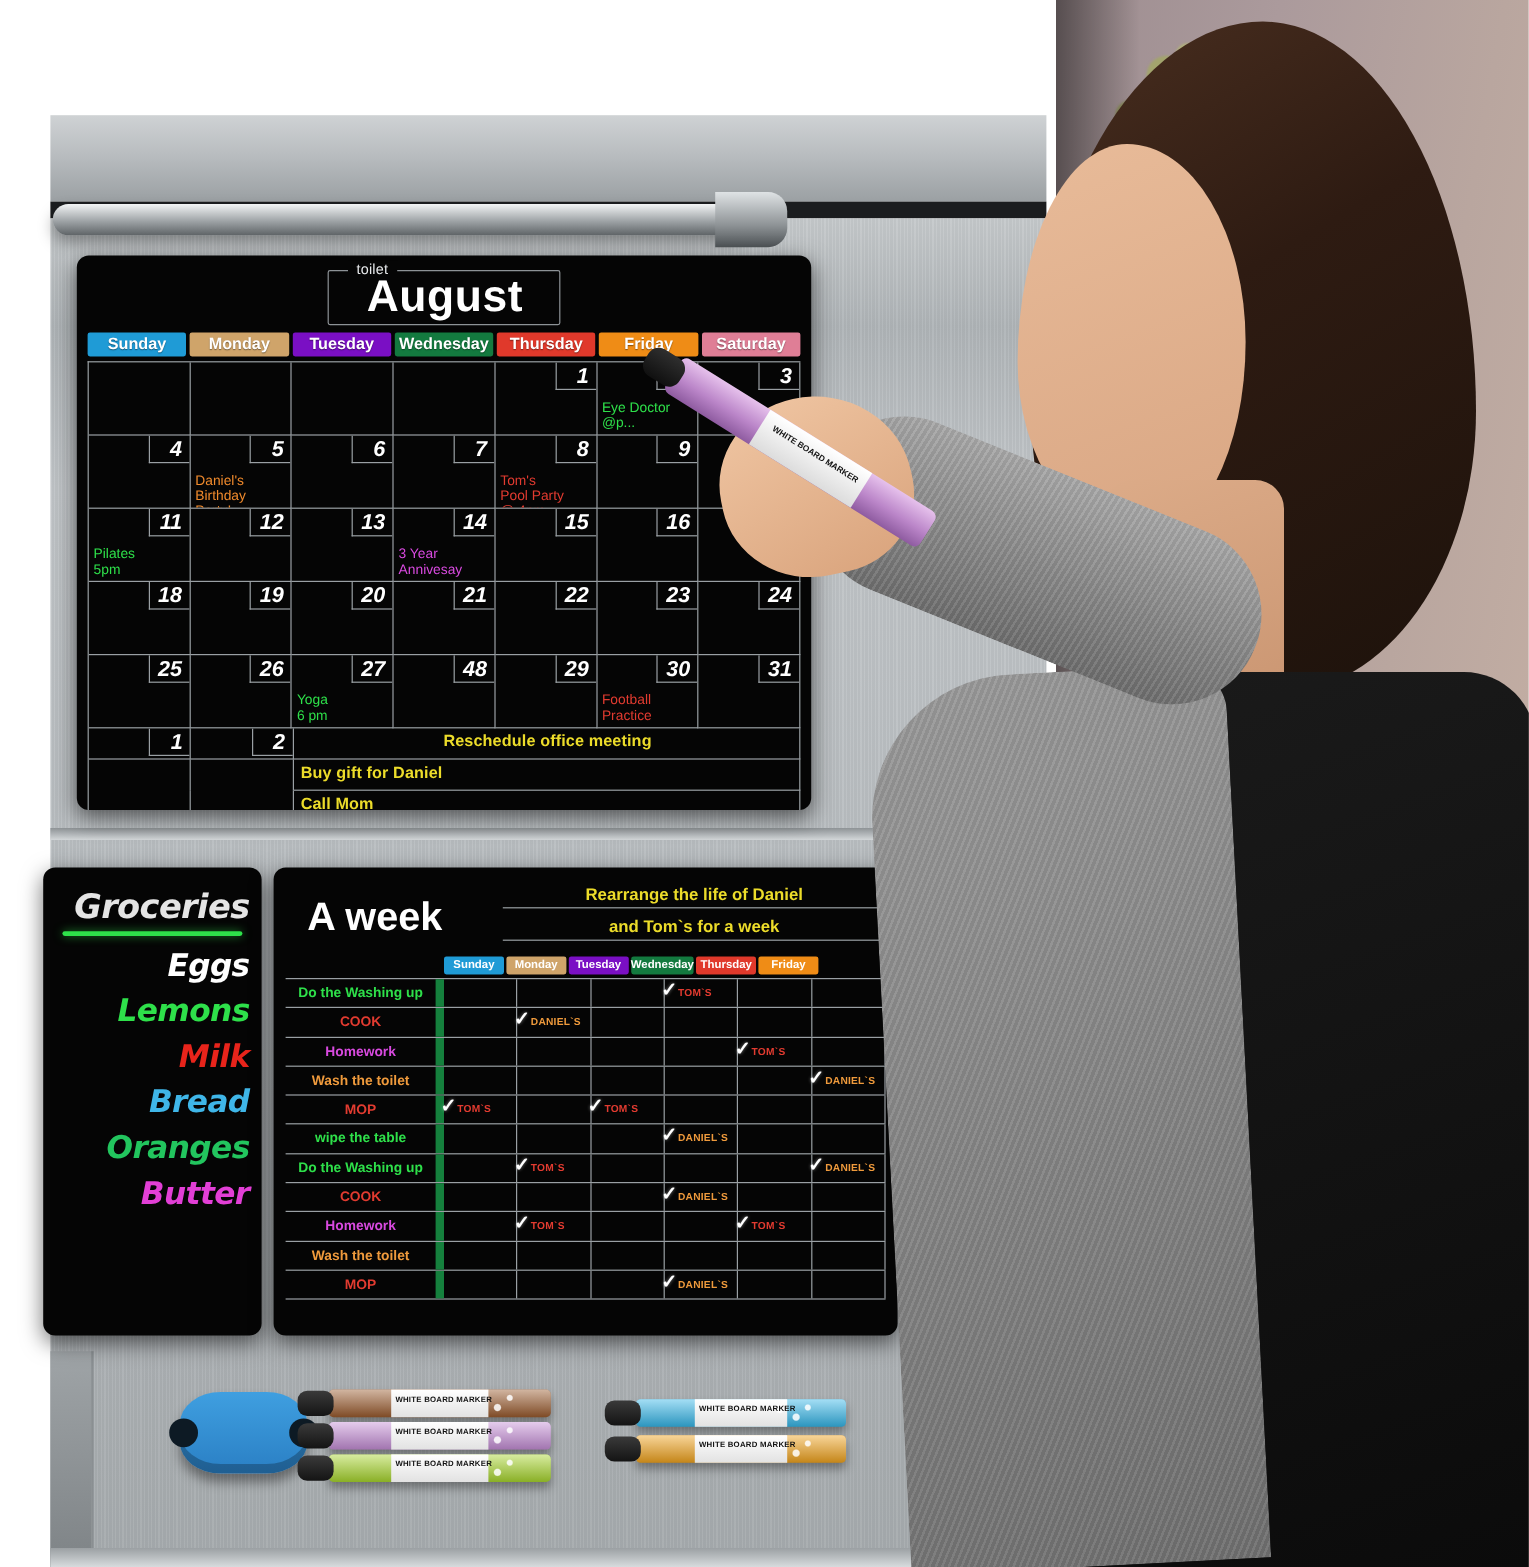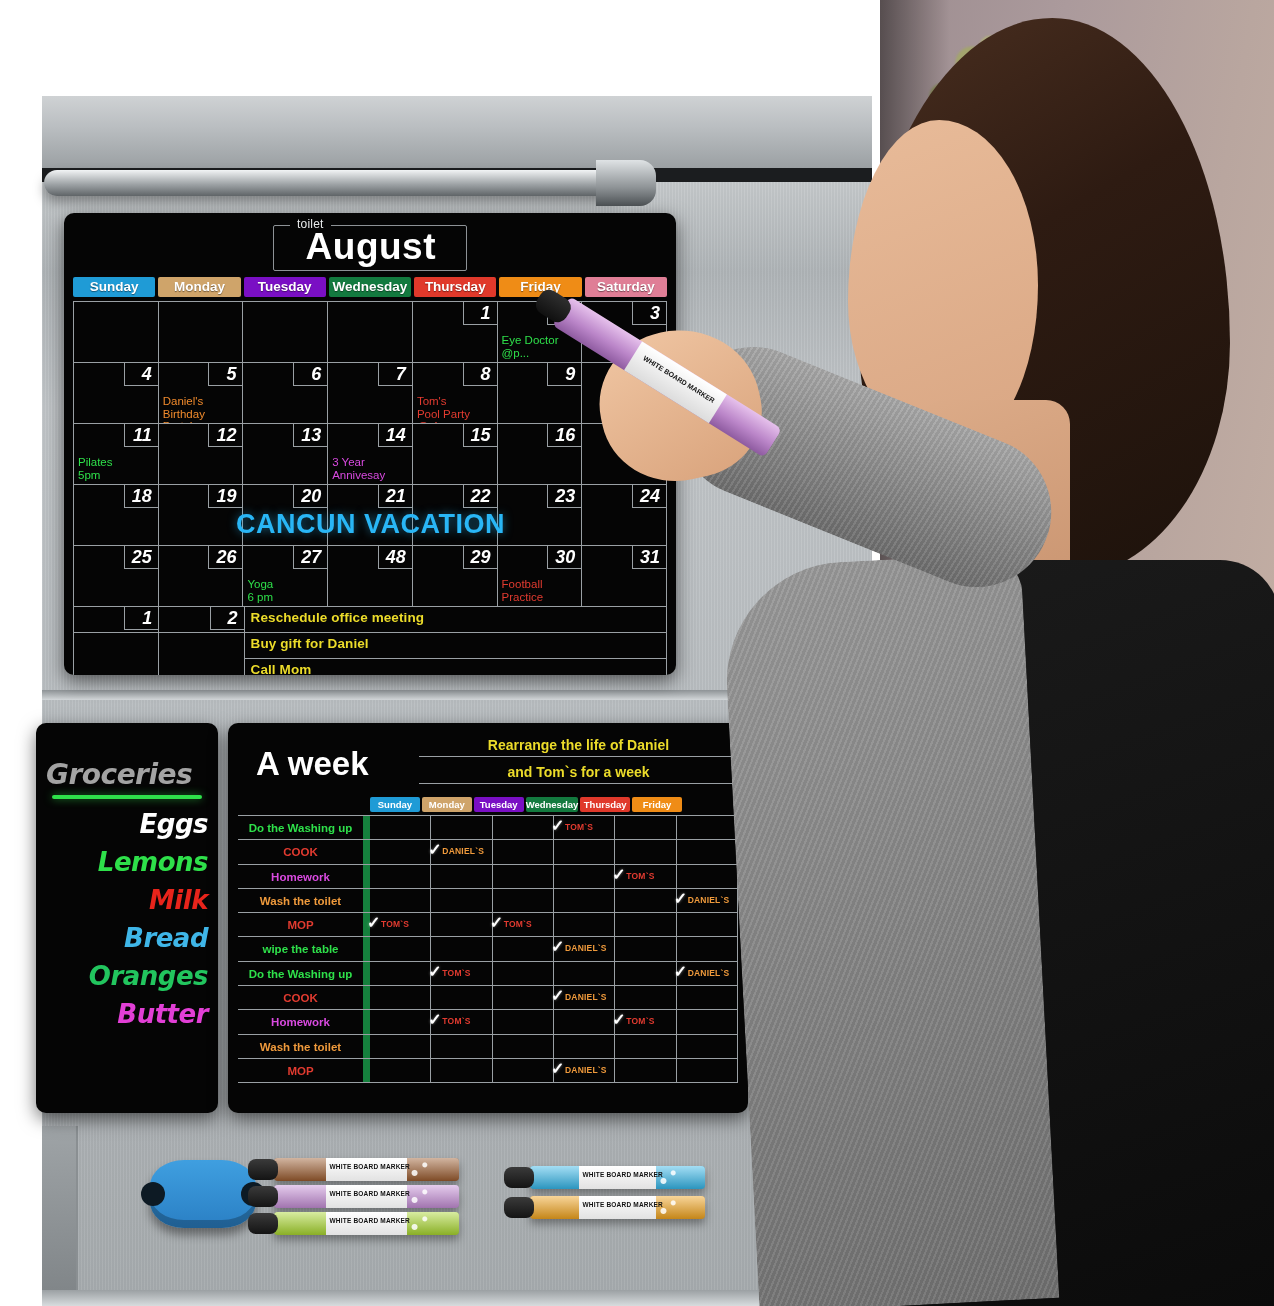--- a/index.html
+++ b/index.html
@@ -142,22 +142,22 @@
   }
   .todo-line {
     position: absolute; left: 6px; top: 3px; right: 4px;
     color: #ecdc2a; font-size: 13.5px; font-weight: 700; letter-spacing: .1px;
   }
 
   
   #groceries-board { left: 36px; top: 723px; width: 182px; height: 390px; padding: 16px 10px; }
   .groc-title {
     font-family: "DejaVu Sans", sans-serif;
-    color: #a3a3a3; font-size: 28px; font-style: italic; font-weight: 600;
-    text-align: left; letter-spacing: -.5px; margin-top: 19px;
+    color: #e5e5e5; font-size: 28px; font-style: italic; font-weight: 600;
+    text-align: right; letter-spacing: -.5px;
   }
   .groc-underline {
     height: 4px; border-radius: 3px; background: #2ee04a; margin: 4px 6px 10px 6px;
     box-shadow: 0 0 8px rgba(46,224,74,.6);
   }
   .groc-item {
     font-family: "DejaVu Sans", sans-serif;
     font-size: 26px; font-style: italic; font-weight: 600;
     text-align: right; margin-bottom: 8px; letter-spacing: -.5px;
   }
@@ -427,21 +427,20 @@
           </div>
           <div class="cal-cell">
             <div class="daynum">22</div>
           </div>
           <div class="cal-cell">
             <div class="daynum">23</div>
           </div>
           <div class="cal-cell">
             <div class="daynum">24</div>
           </div>
-          <div class="vacation-banner" style="color: rgb(41, 182, 246);">CANCUN VACATION</div>
         </div>
         <div class="cal-row">
           <div class="cal-cell">
             <div class="daynum">25</div>
           </div>
           <div class="cal-cell">
             <div class="daynum">26</div>
           </div>
           <div class="cal-cell">
             <div class="daynum">27</div>
@@ -463,21 +462,21 @@
             <div class="daynum">31</div>
           </div>
         </div>
         <div class="cal-row notes-row">
           <div class="cal-cell">
             <div class="daynum">1</div>
           </div>
           <div class="cal-cell">
             <div class="daynum">2</div>
           </div>
-          <div class="cal-cell" style="flex: 5 1 0px;">
+          <div class="cal-cell" style="flex: 5 1 0px; text-align: center;">
             <div class="todo-line" style="color: rgb(236, 220, 42);">Reschedule office meeting</div>
           </div>
         </div>
         <div class="cal-row notes-row">
           <div class="cal-cell" style="border-bottom: none;"></div>
           <div class="cal-cell" style="border-bottom: none;"></div>
           <div class="cal-cell" style="flex: 5 1 0px;">
             <div class="todo-line" style="color: rgb(236, 220, 42);">Buy gift for Daniel</div>
           </div>
         </div>

